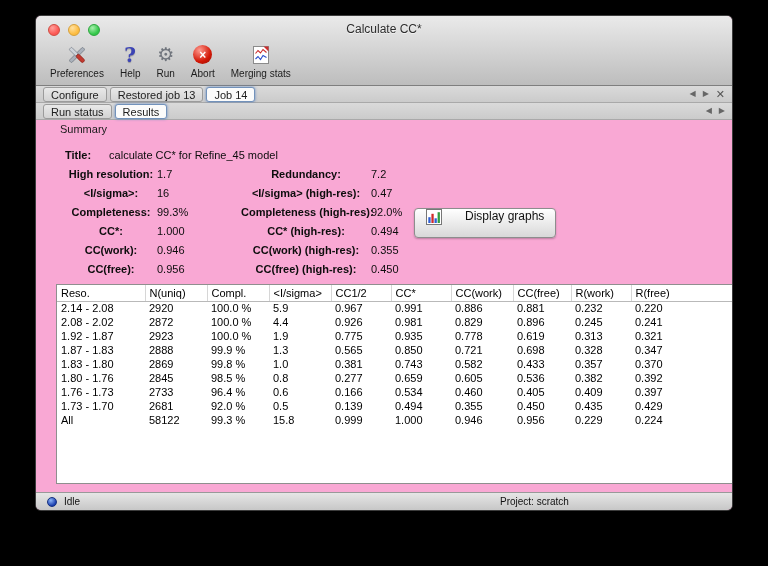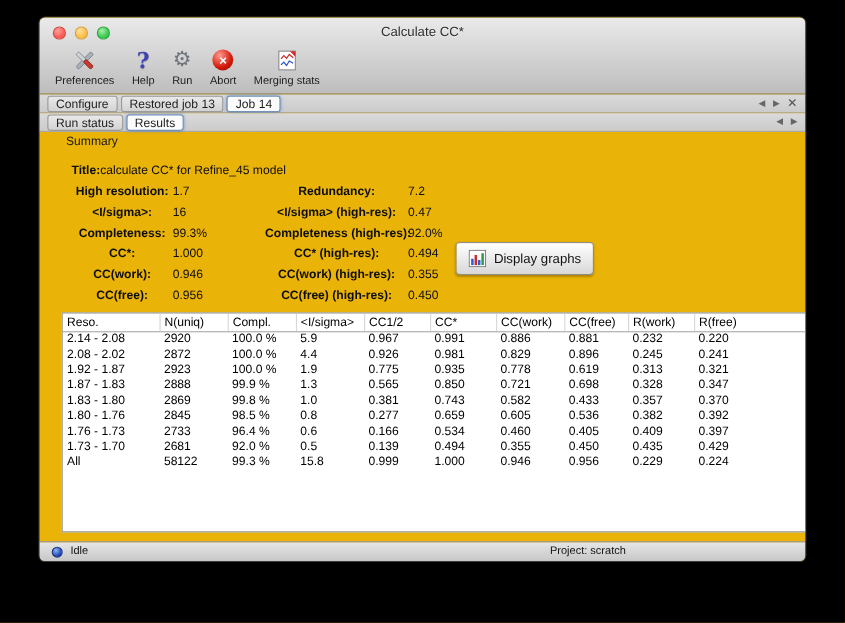--- a/index.html
+++ b/index.html
@@ -1,17 +1,17 @@
 <!DOCTYPE html>
 <html><head>
 <meta charset="utf-8">
 <style>
   html,body{margin:0;padding:0;width:768px;height:566px;background:#000;font-family:"Liberation Sans","DejaVu Sans",sans-serif;overflow:hidden;}
   *{box-sizing:border-box;}
-  .window{position:absolute;left:36px;top:16px;width:696px;height:494px;background:#eab308;border-radius:5px;overflow:hidden;box-shadow:0 0 0 1px #3c3c3c,0 14px 30px rgba(0,0,0,.6);}
+  .window{position:absolute;left:36px;top:16px;width:696px;height:494px;background:#f9a8d4;border-radius:5px;overflow:hidden;box-shadow:0 0 0 1px #3c3c3c,0 14px 30px rgba(0,0,0,.6);}
   .header{height:70px;background:linear-gradient(#eaeaea,#bdbdbd);border-bottom:1px solid #7f7f7f;position:relative;}
   .titlebar{height:24px;position:relative;}
   .win-title{text-align:center;line-height:26px;font-size:12px;color:#2d2d2d;text-shadow:0 1px 0 rgba(255,255,255,.55);}
   .traffic{position:absolute;left:12px;top:8px;display:flex;gap:8px;}
   .tl{width:12px;height:12px;border-radius:50%;}
   .tl-red{background:radial-gradient(circle at 35% 30%,#ffa09b,#fc5753 65%);border:1px solid #cf4a40;}
   .tl-yellow{background:radial-gradient(circle at 35% 30%,#ffe0a0,#fdbc40 65%);border:1px solid #d6a03a;}
   .tl-green{background:radial-gradient(circle at 35% 30%,#a9efae,#34c84a 65%);border:1px solid #2aa63c;}
   .toolbar{display:flex;align-items:flex-start;gap:16px;padding:1px 0 0 14px;height:46px;}
   .tbtn{display:flex;flex-direction:column;align-items:center;}
@@ -25,24 +25,24 @@
   .tab{padding:0 7px;height:15px;line-height:14px;border:1px solid #9b9b9b;border-radius:3px;margin-right:3px;background:linear-gradient(#e9e9e9,#d3d3d3);color:#1d1d1d;white-space:nowrap;}
   .tab.active{background:#fbfbfb;border-color:#7292bb;box-shadow:0 0 3px rgba(90,130,190,.9);}
   .tabnav{position:absolute;right:7px;top:0;height:100%;display:flex;align-items:center;gap:7px;}
   .navglyph{font-size:8px;color:#666;line-height:1;}
   .navclose{font-size:11px;color:#555;}
   .summaryband{height:18px;display:flex;align-items:center;padding-left:24px;font-size:11px;color:#1a1a1a;}
   .content{position:absolute;left:0;top:122px;right:0;bottom:18px;}
   .title-row{position:absolute;left:29px;top:8px;font-size:11px;line-height:19px;white-space:nowrap;}
   .slabel{font-weight:bold;color:#0d0d0d;text-align:center;}
   .svalue{color:#0d0d0d;}
-  .title-row .svalue{margin-left:0;}
+  .title-row .svalue{margin-left:18px;}
   .sumgrid{position:absolute;left:29px;top:27px;display:grid;grid-template-columns:92px 84px 130px auto;font-size:11px;line-height:19px;}
   .sumgrid span{white-space:nowrap;}
-  .btn-graphs{position:absolute;left:378px;top:70px;height:30px;display:inline-flex;align-items:center;gap:7px;padding:0 11px;font-size:12px;font-family:inherit;color:#111;background:linear-gradient(#ffffff,#d8d8d8);border:1px solid #8d8d8d;border-radius:4px;box-shadow:0 1px 2px rgba(0,0,0,.25);cursor:default;margin-top:12px;}
+  .btn-graphs{position:absolute;left:378px;top:70px;height:30px;display:inline-flex;align-items:flex-start;gap:23px;padding:0 11px;font-size:12px;font-family:inherit;color:#111;background:linear-gradient(#ffffff,#d8d8d8);border:1px solid #8d8d8d;border-radius:4px;box-shadow:0 1px 2px rgba(0,0,0,.25);cursor:default;}
   .gicon{display:inline-flex;}
   .tablepanel{position:absolute;left:20px;top:146px;width:726px;height:200px;background:#fff;border:1px solid #8f8f8f;overflow:hidden;}
   table.results{border-collapse:collapse;width:100%;table-layout:fixed;font-size:11px;color:#000;}
   table.results th{font-weight:normal;text-align:left;padding:1px 4px;height:16px;border-right:1px solid #d6d6d6;border-bottom:1px solid #b9b9b9;white-space:nowrap;overflow:hidden;}
   table.results th:last-child{border-right:none;}
   table.results td{padding:0 4px;height:14px;white-space:nowrap;overflow:hidden;}
   .statusbar{position:absolute;left:0;right:0;bottom:0;height:18px;background:linear-gradient(#e6e6e6,#c7c7c7);border-top:1px solid #999;display:flex;align-items:center;font-size:10px;color:#111;}
   .led{width:10px;height:10px;border-radius:50%;margin:0 7px 0 11px;background:radial-gradient(circle at 35% 30%,#8cb4f7,#1b3fae 70%);border:1px solid #15307f;}
   .project{position:absolute;left:464px;}
 </style>

